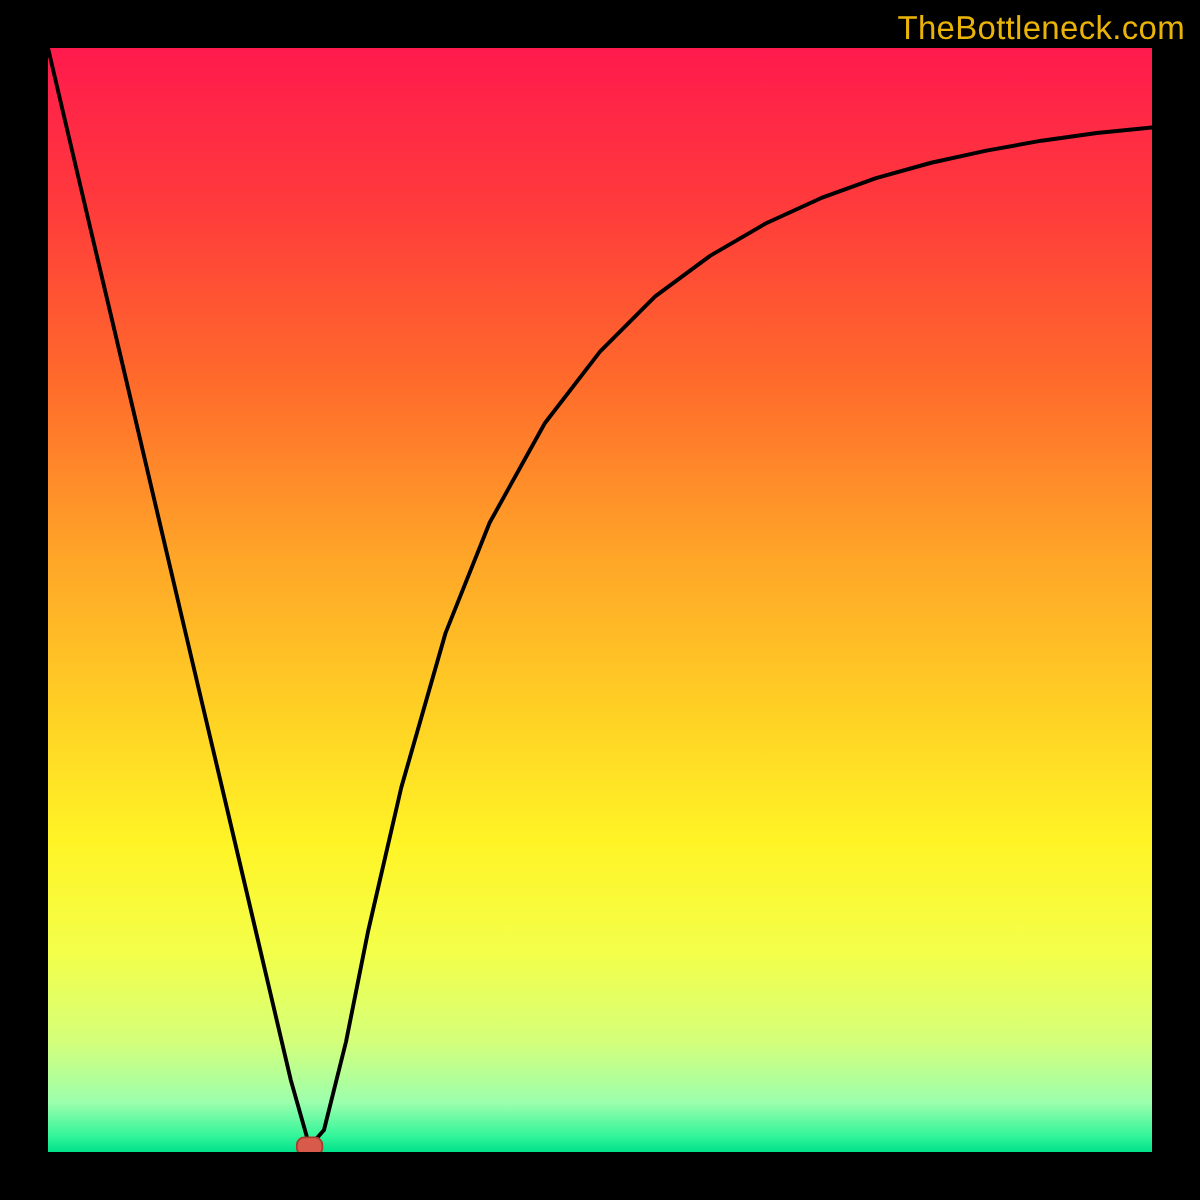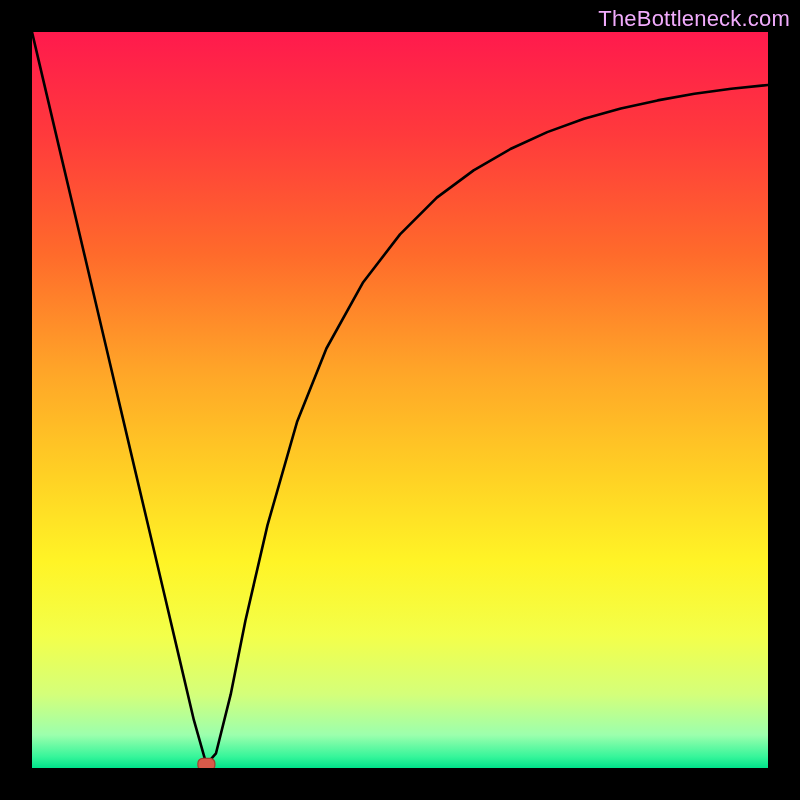--- a/index.html
+++ b/index.html
@@ -24,21 +24,21 @@
     width: 736px;
     height: 736px;
     overflow: hidden;
   }
   .attribution {
     position: absolute;
     top: 6px;
     right: 10px;
     font-size: 22px;
     font-weight: 500;
-    color: #f0abfc;
+    color: #eab308;
     letter-spacing: 0.2px;
   }
   svg { display: block; }
 </style>
 </head>
 <body>
 
 <div class="frame">
 
   <div class="attribution">TheBottleneck.com</div>

